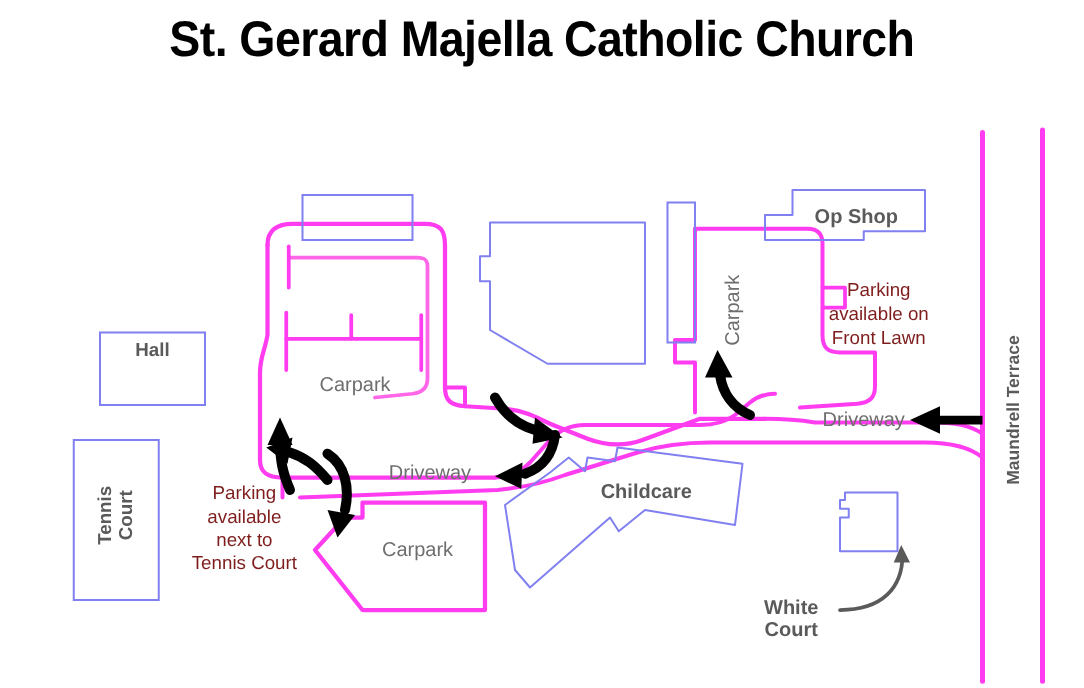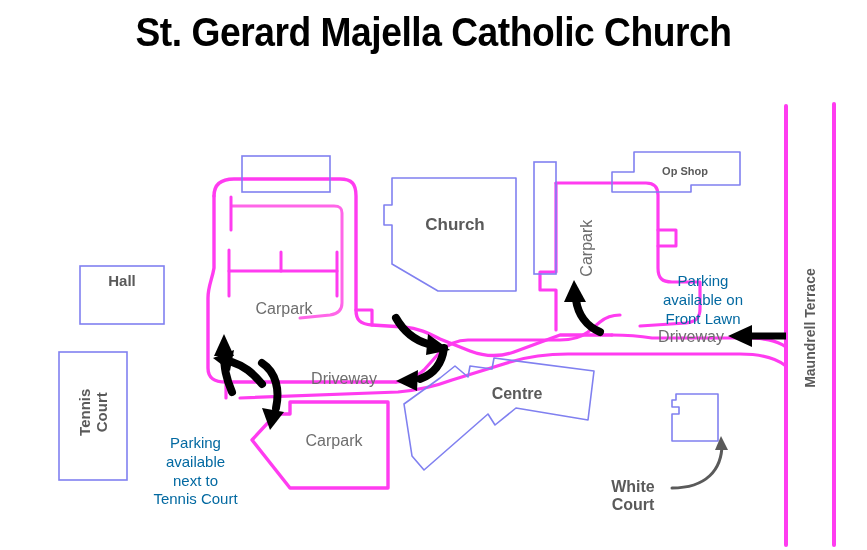--- a/index.html
+++ b/index.html
@@ -53,25 +53,24 @@
     color: #6e6e6e;
     white-space: nowrap;
     text-align: center;
     line-height: 1.15;
   }
   .note-label {
     position: absolute;
     font-family: "Liberation Sans", sans-serif;
     font-weight: normal;
     font-size: 15px;
-    color: #0369a1;
+    color: #7f1d1d;
     text-align: center;
     line-height: 1.25;
     white-space: pre-line;
-    margin-top: 48px;
   }
   .rot90 {
     transform: rotate(-90deg);
     transform-origin: center center;
   }
 </style>
 </head>
 <body>
 
 <div id="page">
@@ -274,26 +273,25 @@
 
   <div class="map-label" style="left:82px; top:272px; width:80px;">Hall</div>
 
   <div style="position:absolute; left:93px; top:415px; width:0; height:0;">
     <div class="map-label rot90" style="position:absolute; left:-50px; top:-20px; width:100px;">
       <div>Tennis</div>
       <div>Court</div>
     </div>
   </div>
 
-  <div class="map-label" style="left:400px; top:215px; width:110px; font-size:17px;">Church</div>
-
-  <div class="map-label" style="left:640px; top:165px; width:90px; font-size:11px;">Op Shop</div>
+
+  <div class="map-label" style="left:640px; top:165px; width:90px; font-size:16px;">Op Shop</div>
 
   <div class="map-label" style="left:452px; top:385px; width:130px; font-size:16px;">
-    <div>Centre</div>
+    <div>Childcare</div>
   </div>
 
   <div class="map-label" style="left:598px; top:478px; width:70px; font-size:16px; text-align:center;">
     <div>White</div>
     <div>Court</div>
   </div>
 
   <div class="map-label-plain" style="left:238px; top:300px; width:92px;">Carpark</div>
 
   <div class="map-label-plain" style="left:288px; top:432px; width:92px;">Carpark</div>

